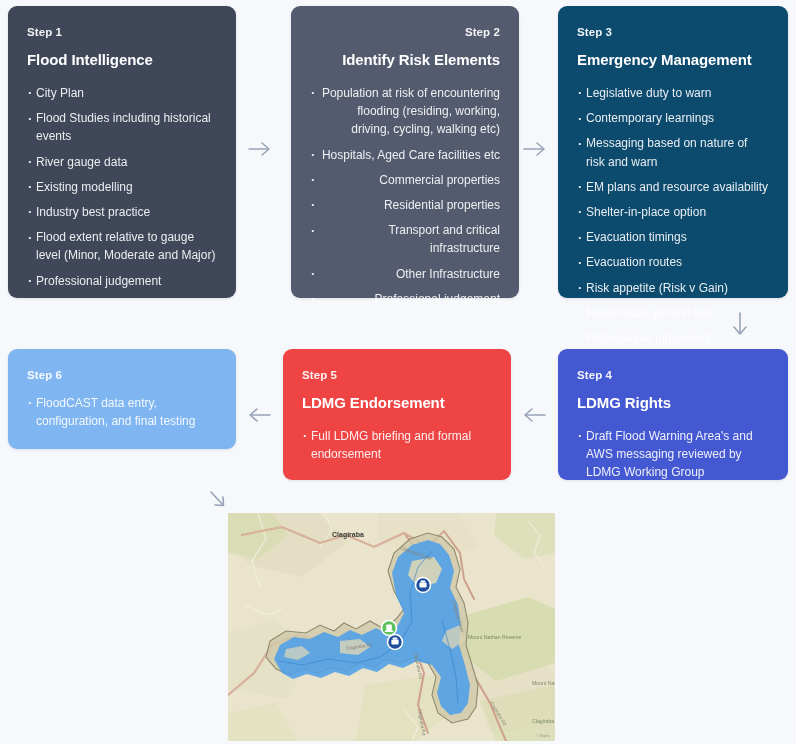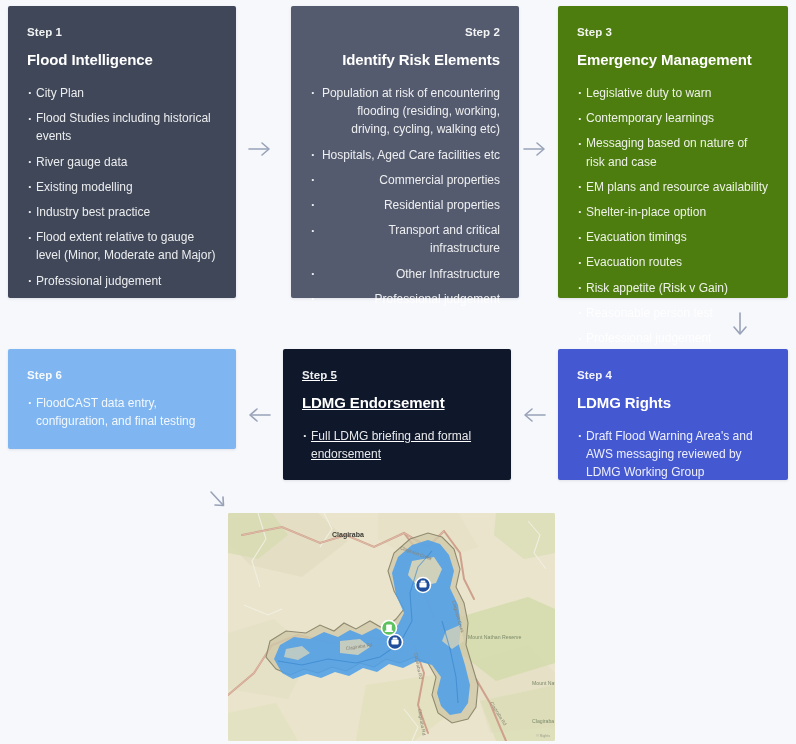--- a/index.html
+++ b/index.html
@@ -16,21 +16,21 @@
     position: relative;
     width: 796px;
     height: 744px;
     background: #f7f8fc;
     overflow: hidden;
   }
 
   
   .card {
     position: absolute;
-    border-radius: 2px;
+    border-radius: 9px;
     padding: 20px 19px 32px 19px;
     color: #ffffff;
     box-shadow: 0 1px 3px rgba(25,32,56,0.10);
   }
   .card .step-label {
     font-size: 11.5px;
     font-weight: 700;
     letter-spacing: 0.1px;
     line-height: 1.2;
     margin: 0 0 11px 0;
@@ -137,45 +137,45 @@
       <li>Population at risk of encountering flooding (residing, working, driving, cycling, walking etc)</li>
       <li>Hospitals, Aged Care facilities etc</li>
       <li>Commercial properties</li>
       <li>Residential properties</li>
       <li>Transport and critical infrastructure</li>
       <li>Other Infrastructure</li>
       <li>Professional judgement</li>
     </ul>
   </div>
 
-  <div class="card" id="card-step3" style="background: #4d7c0f;">
+  <div class="card" id="card-step3" style="background: #0c4a6e;">
     <div class="step-label">Step 3</div>
     <div class="card-title">Emergency Management</div>
     <ul class="bullets">
       <li>Legislative duty to warn</li>
       <li>Contemporary learnings</li>
-      <li>Messaging based on nature of risk and case</li>
+      <li>Messaging based on nature of risk and warn</li>
       <li>EM plans and resource availability</li>
       <li>Shelter-in-place option</li>
       <li>Evacuation timings</li>
       <li>Evacuation routes</li>
       <li>Risk appetite (Risk v Gain)</li>
       <li>Reasonable person test</li>
       <li>Professional judgement</li>
     </ul>
   </div>
 
   <div class="card" id="card-step6" style="background: rgb(127, 181, 240);">
     <div class="step-label">Step 6</div>
     <ul class="bullets">
       <li>FloodCAST data entry, configuration, and final testing</li>
     </ul>
   </div>
 
-  <div class="card" id="card-step5" style="background: #0f172a; text-decoration: underline;">
+  <div class="card" id="card-step5" style="background: #ef4444;">
     <div class="step-label">Step 5</div>
     <div class="card-title">LDMG Endorsement</div>
     <ul class="bullets">
       <li>Full LDMG briefing and formal endorsement</li>
     </ul>
   </div>
 
   <div class="card" id="card-step4" style="background: rgb(68, 88, 210);">
     <div class="step-label">Step 4</div>
     <div class="card-title">LDMG Rights</div>

